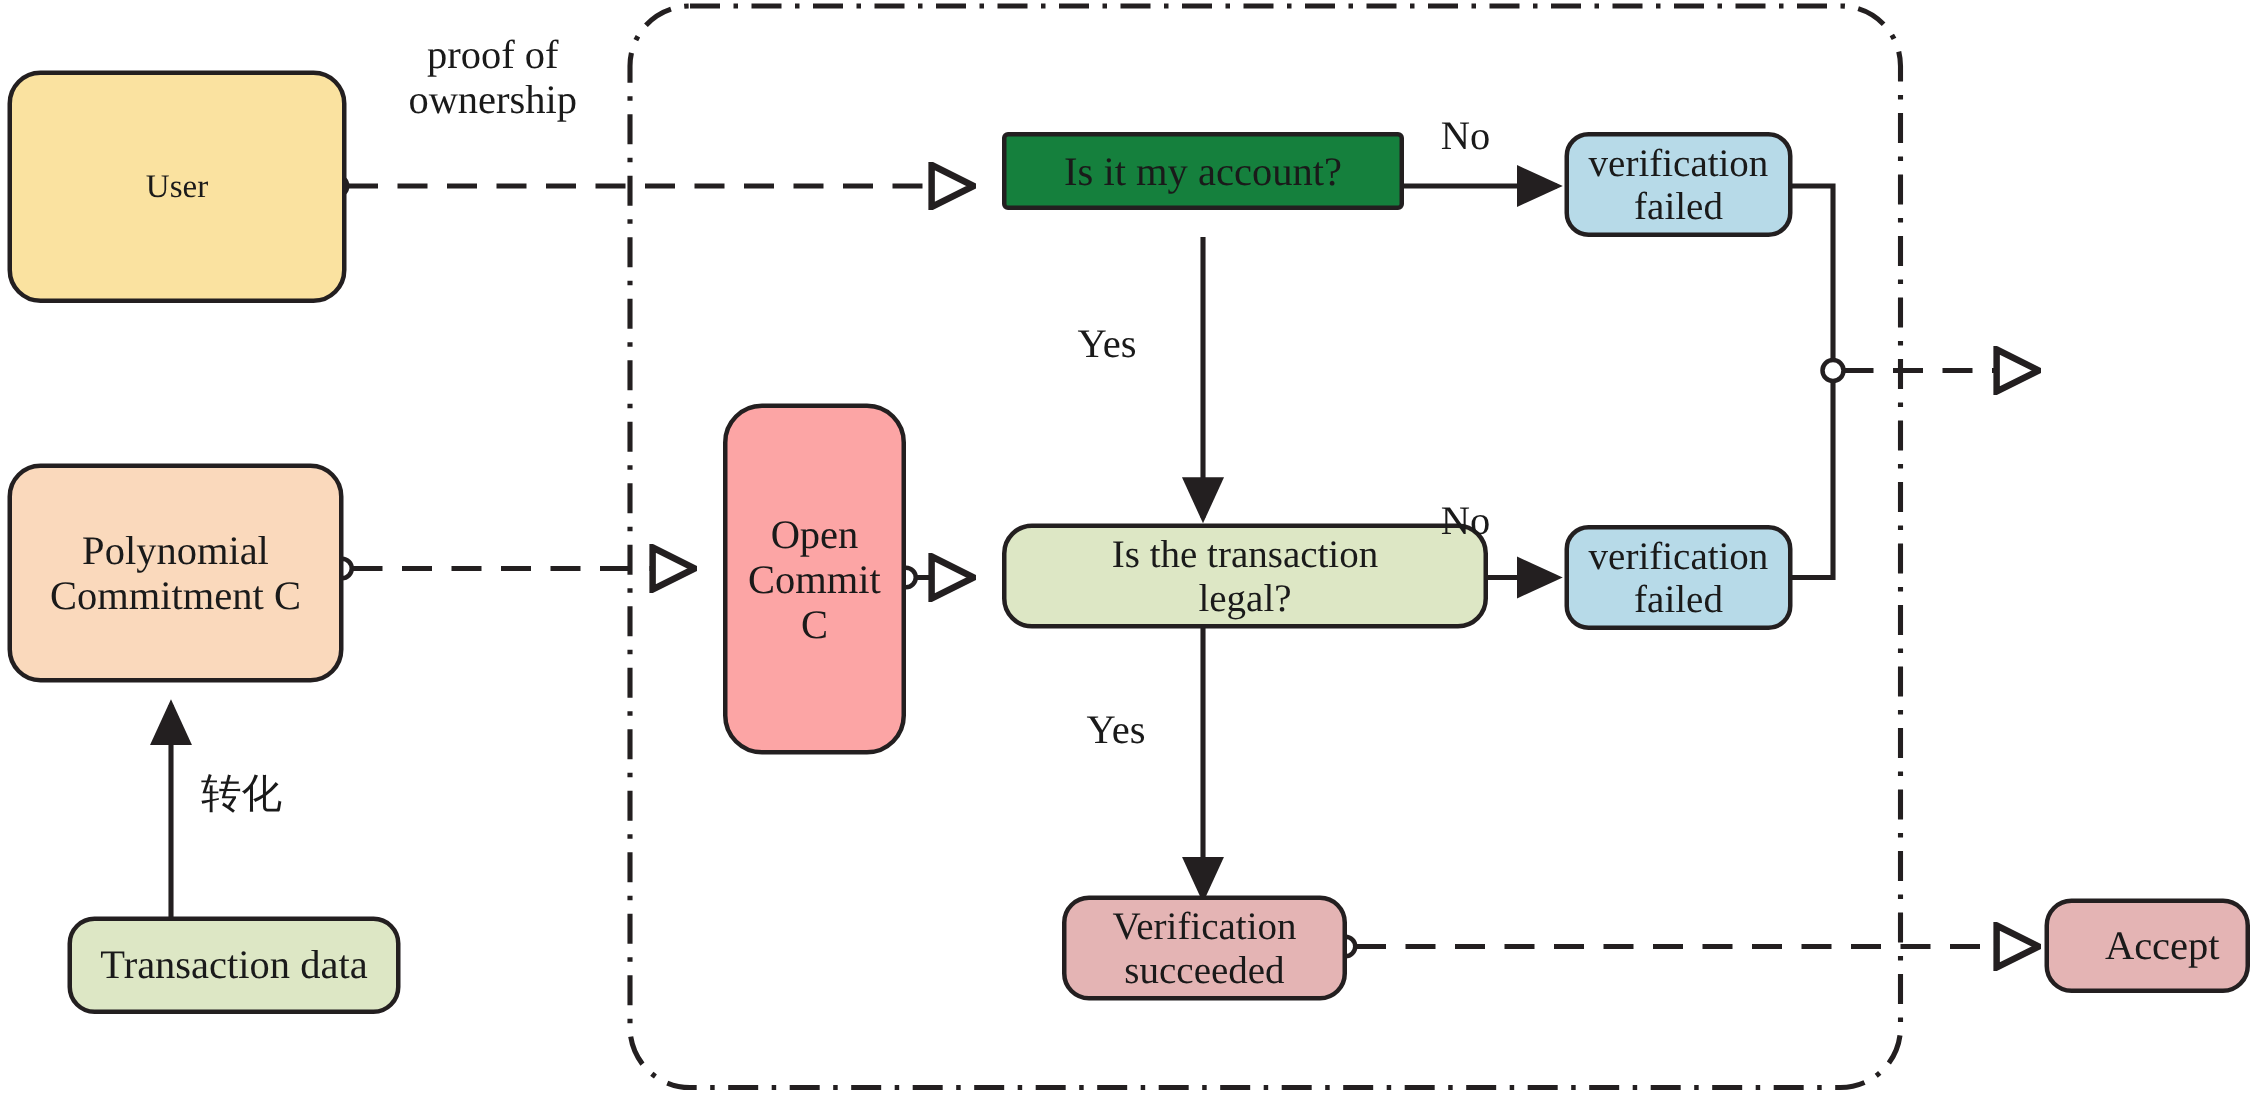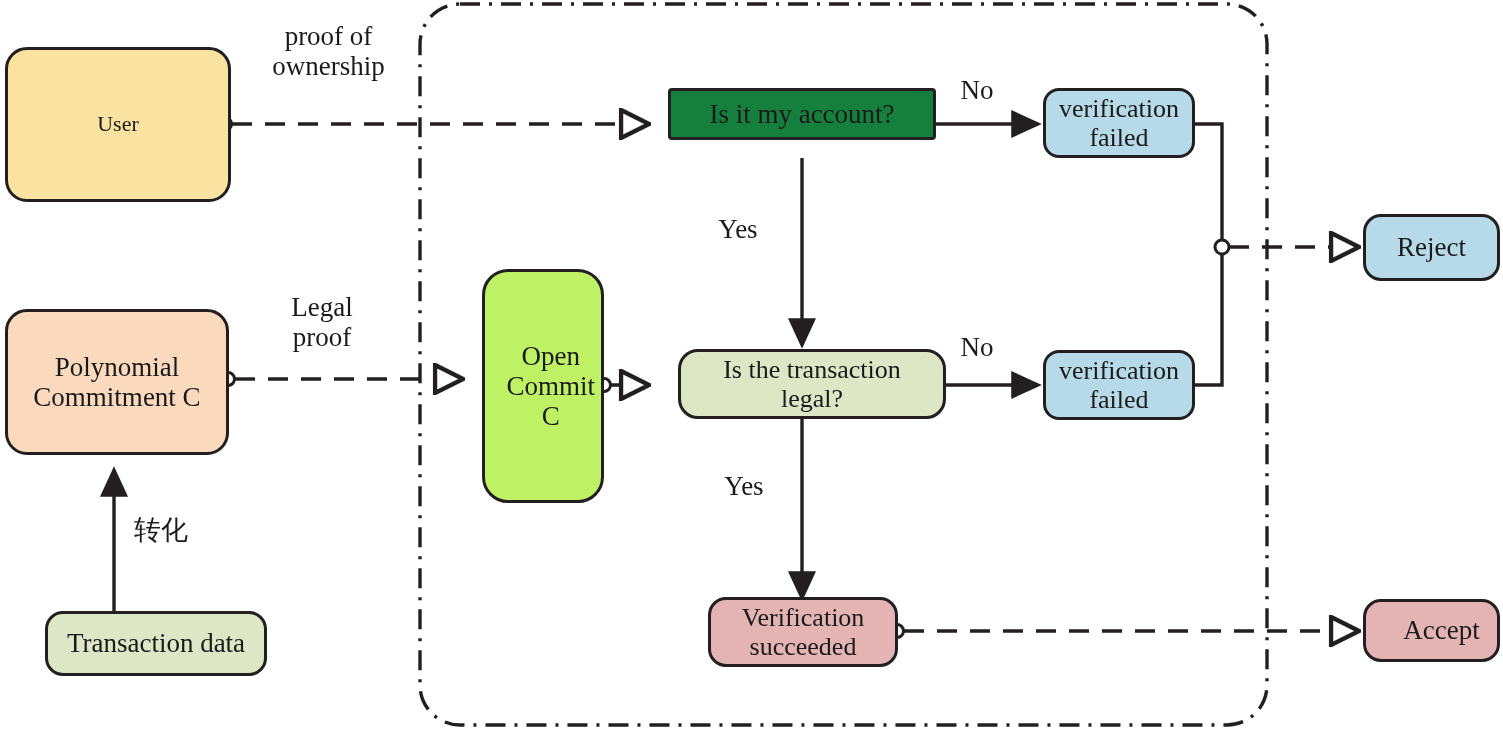--- a/index.html
+++ b/index.html
@@ -112,63 +112,58 @@
 
   <div class="node" style="left:5px; top:309px; width:224px; height:146px; border-radius:22px; background:#fad9bc; font-size:27px; white-space:pre-line;">
     <span>Polynomial
 Commitment C</span>
   </div>
 
   <div class="node" style="left:5px; top:611px; width:222px; height:65px; border-radius:18px; background:#dde7c5; font-size:27px;margin-left:40px;">
     <span>Transaction data</span>
   </div>
 
-  <div class="node" style="left:482px; top:269px; width:122px; height:234px; border-radius:26px; background:#bef264; font-size:27px; white-space:pre-line;justify-content:flex-end;">
+  <div class="node" style="left:482px; top:269px; width:122px; height:234px; border-radius:26px; background:#fca5a5; font-size:27px; white-space:pre-line;">
     <span>Open
 Commit
 C</span>
   </div>
 
   <div class="node" style="left:668px; top:88px; width:268px; height:52px; border-radius:4px; background:#15803d; font-size:27px;">
     <span>Is it my account?</span>
   </div>
 
-  <div class="node" style="left:668px; top:349px; width:268px; height:70px; border-radius:20px; background:#dde7c5; font-size:26px; white-space:pre-line;margin-left:10px;">
+  <div class="node" style="left:668px; top:349px; width:324px; height:70px; border-radius:20px; background:#dde7c5; font-size:26px; white-space:pre-line;">
     <span>Is the transaction
 legal?</span>
   </div>
 
   <div class="node" style="left:1043px; top:88px; width:152px; height:70px; border-radius:16px; background:#b7dae8; font-size:26px; white-space:pre-line;">
     <span>verification
 failed</span>
   </div>
 
   <div class="node" style="left:1043px; top:350px; width:152px; height:70px; border-radius:16px; background:#b7dae8; font-size:26px; white-space:pre-line;">
     <span>verification
 failed</span>
   </div>
 
   <div class="node" style="left:708px; top:597px; width:190px; height:70px; border-radius:18px; background:#e4b4b4; font-size:26px; white-space:pre-line;">
     <span>Verification
 succeeded</span>
   </div>
 
-  <div class="node" style="left:1363px; top:214px; width:137px; height:67px; border-radius:18px; background:#b7dae8; font-size:27px;">
-    <span>Reject</span>
-  </div>
 
   <div class="node" style="left:1363px; top:599px; width:137px; height:63px; border-radius:18px; background:#e4b4b4; font-size:27px;padding-left:20px;">
     <span>Accept</span>
   </div>
 
   <div class="edge-label" style="left:246px; top:22px; width:165px; font-size:27px;">proof of
 ownership</div>
 
-  <div class="edge-label" style="left:252px; top:293px; width:140px; font-size:27px;">Legal
-proof</div>
 
   <div class="edge-label" style="left:134px; top:518px; width:110px; font-size:27px; text-align:left;
               font-family:Liberation Mono, monospace;">转化</div>
 
   <div class="edge-label" style="left:947px; top:76px; width:60px; font-size:27px;">No</div>
 
   <div class="edge-label" style="left:947px; top:333px; width:60px; font-size:27px;">No</div>
 
   <div class="edge-label" style="left:700px; top:215px; width:76px; font-size:27px;">Yes</div>
 

